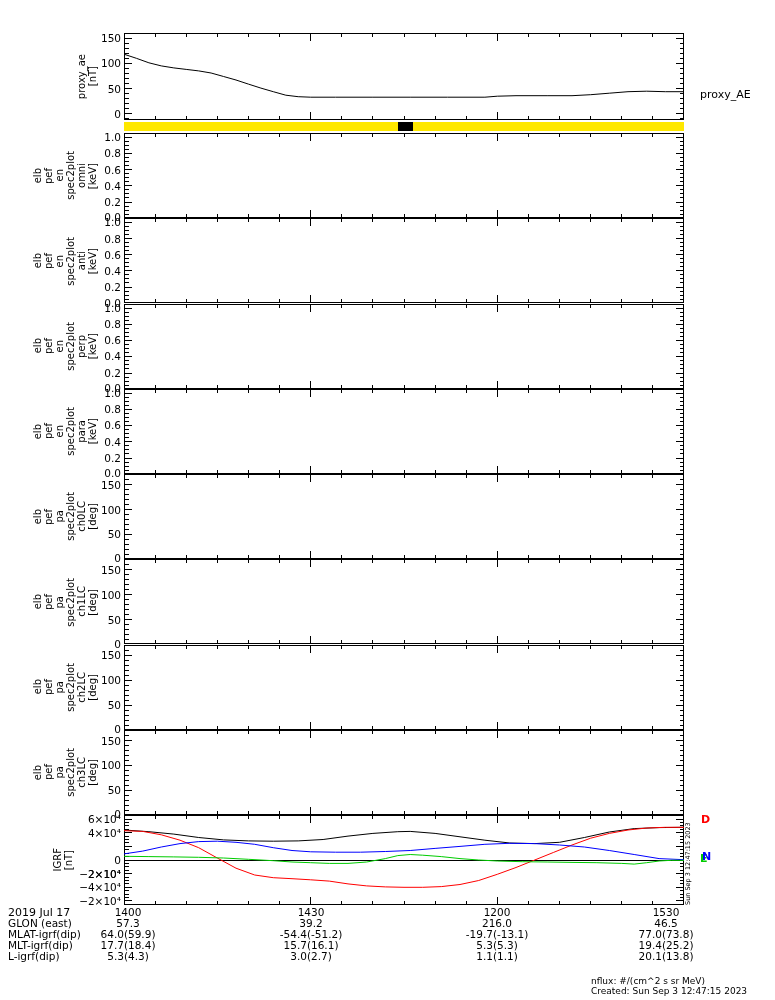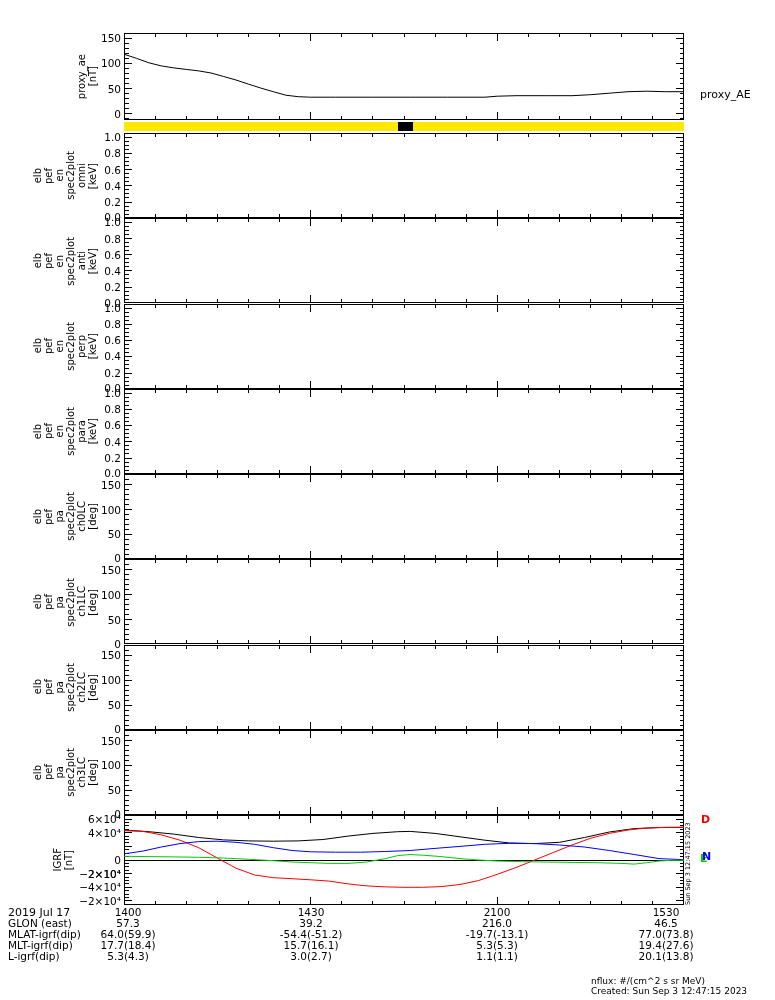--- a/index.html
+++ b/index.html
@@ -1036,31 +1036,31 @@
     <div class="ylab" style="left: 66px; top: 854px;">0</div>
     <div class="ylab" style="left: 66px; top: 867.636px;">−2×10⁴</div>
     <div class="ylab" style="left: 66px; top: 881.273px;">−4×10⁴</div>
     <div class="ylab" style="left: 66px; top: 894.909px;">−2×10⁴</div>
     <div class="rotcol" style="left: 46px; top: 815px; width: 28px; height: 90px;">
       <span>IGRF</span>
       <span>[nT]</span>
     </div>
     <div class="fcell" style="left: 128px; top: 906px; text-align: center;">1400</div>
     <div class="fcell" style="left: 311px; top: 906px;">1430</div>
-    <div class="fcell" style="left: 497px; top: 906px;">2100</div>
+    <div class="fcell" style="left: 497px; top: 906px;">1200</div>
     <div class="fcell" style="left: 666px; top: 906px;">1530</div>
     <div class="fcell" style="left: 128px; top: 917px;">57.3</div>
     <div class="fcell" style="left: 311px; top: 917px;">39.2</div>
     <div class="fcell" style="left: 497px; top: 917px;">216.0</div>
     <div class="fcell" style="left: 666px; top: 917px;">46.5</div>
     <div class="fcell" style="left: 128px; top: 928px;">64.0(59.9)</div>
     <div class="fcell" style="left: 311px; top: 928px; text-align: center;">-54.4(-51.2)</div>
     <div class="fcell" style="left: 497px; top: 928px;">-19.7(-13.1)</div>
     <div class="fcell" style="left: 666px; top: 928px;">77.0(73.8)</div>
     <div class="fcell" style="left: 128px; top: 939px;">17.7(18.4)</div>
     <div class="fcell" style="left: 311px; top: 939px;">15.7(16.1)</div>
     <div class="fcell" style="left: 497px; top: 939px;">5.3(5.3)</div>
-    <div class="fcell" style="left: 666px; top: 939px;">19.4(27.6)</div>
+    <div class="fcell" style="left: 666px; top: 939px;">19.4(25.2)</div>
     <div class="fcell" style="left: 128px; top: 950px;">5.3(4.3)</div>
     <div class="fcell" style="left: 311px; top: 950px;">3.0(2.7)</div>
     <div class="fcell" style="left: 497px; top: 950px;">1.1(1.1)</div>
     <div class="fcell" style="left: 666px; top: 950px;">20.1(13.8)</div>
   </div>
 
 </body></html>

